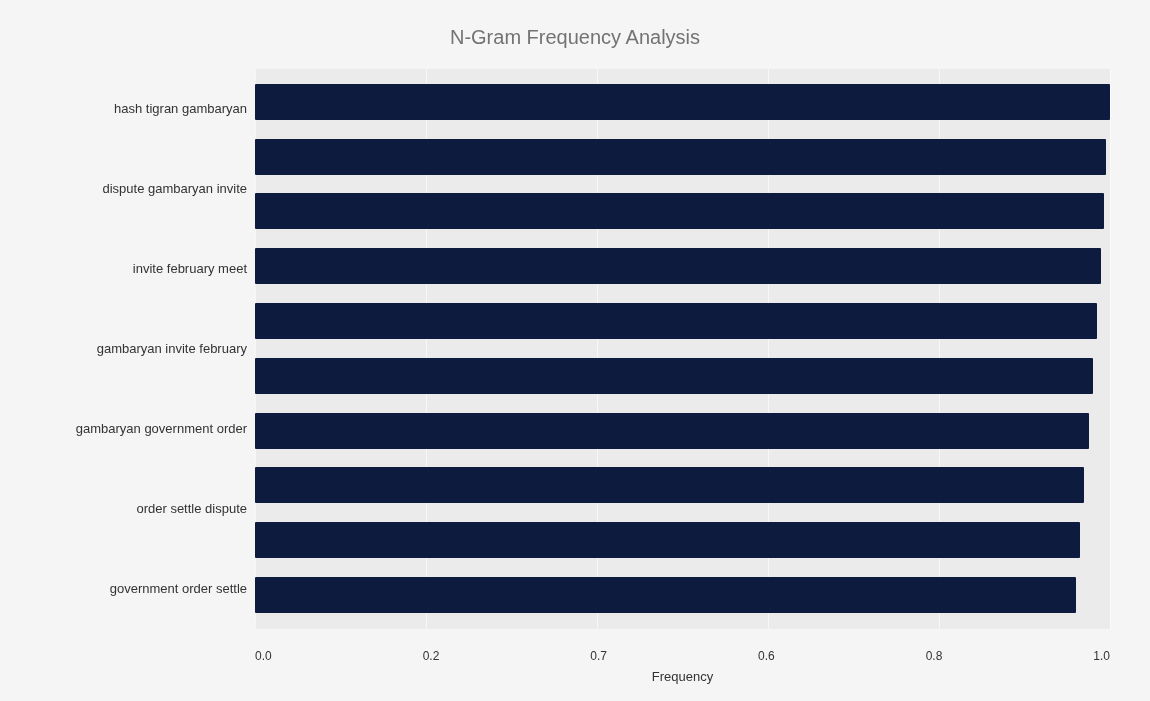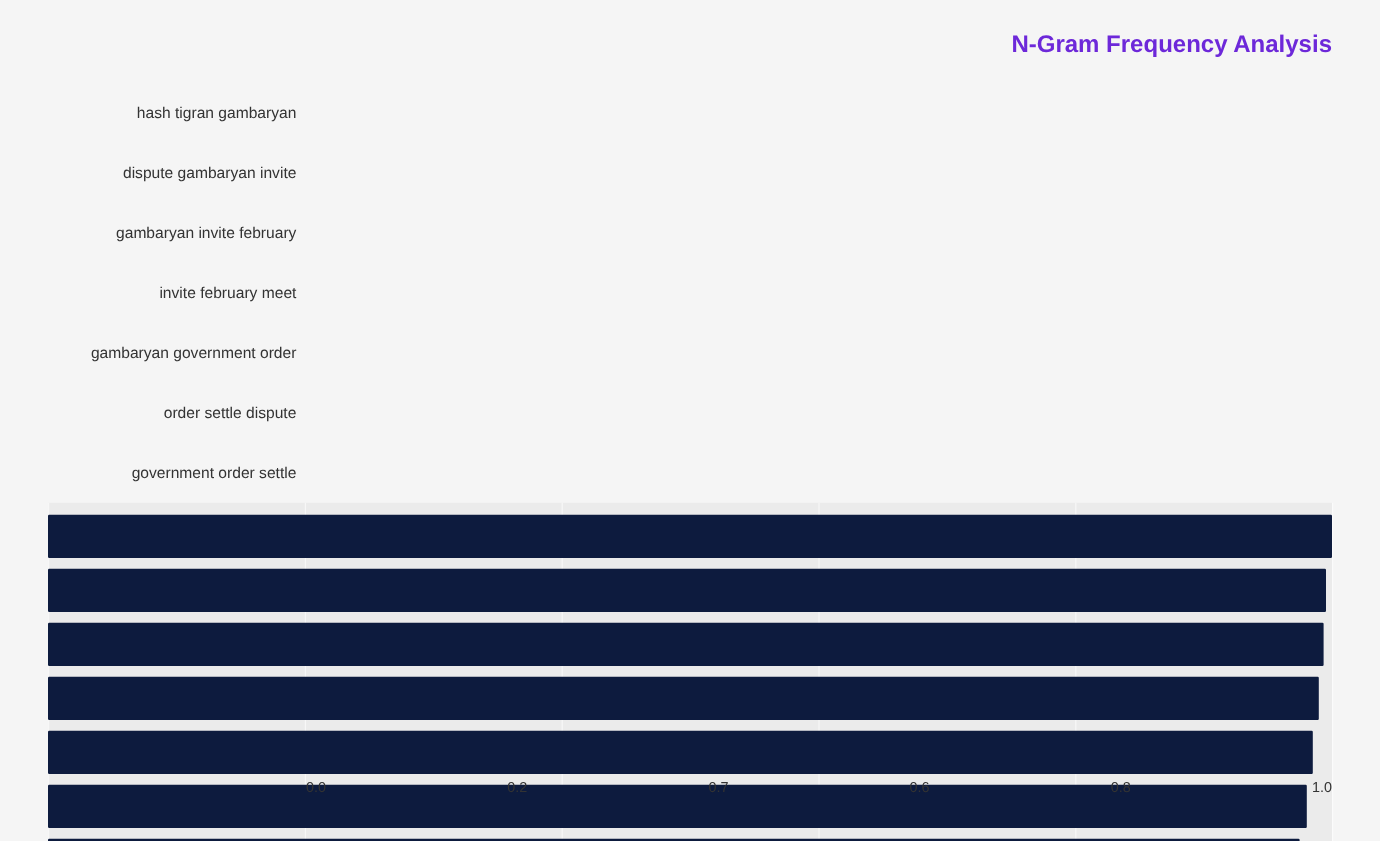--- a/index.html
+++ b/index.html
@@ -13,29 +13,28 @@
       justify-content: center;
     }
     .chart-container {
       background: #f5f5f5;
       width: 1130px;
       height: 690px;
       padding: 20px 30px 60px 30px;
       position: relative;
     }
     .chart-title {
-      text-align: right;
+      text-align: center;
       font-size: 20px;
-      font-weight: bold;
-      color: #6d28d9;
+      font-weight: normal;
+      color: #737373;
       margin-bottom: 20px;
     }
     .chart-area {
       display: flex;
-      flex-direction: column;
       width: 100%;
       height: 560px;
     }
     .y-labels {
       display: flex;
       flex-direction: column;
       justify-content: space-around;
       width: 215px;
       flex-shrink: 0;
       padding-right: 8px;
@@ -97,37 +96,37 @@
       width: 100%;
       padding: 0;
     }
     .x-tick {
       font-size: 12px;
       color: #333;
       text-align: center;
     }
     .x-axis-label {
       text-align: center;
-      font-size: 17px;
+      font-size: 13px;
       color: #333;
       margin-top: 6px;
       margin-left: 215px;
     }
   </style>
 </head>
 <body>
 
 <div class="chart-container">
   <div class="chart-title">N-Gram Frequency Analysis</div>
   <div class="chart-area">
     <div class="y-labels" id="y-labels">
         <div class="y-label">hash tigran gambaryan</div>
         <div class="y-label">dispute gambaryan invite</div>
+        <div class="y-label">invite february meet</div>
         <div class="y-label">gambaryan invite february</div>
-        <div class="y-label">invite february meet</div>
         <div class="y-label">gambaryan government order</div>
         <div class="y-label">order settle dispute</div>
         <div class="y-label">government order settle</div>
       </div>
     <div class="bars-section" id="bars-section">
 
     <div class="grid-lines">
           <div class="grid-line" style="left: 0%;"></div>
           <div class="grid-line" style="left: 20%;"></div>
           <div class="grid-line" style="left: 40%;"></div>

